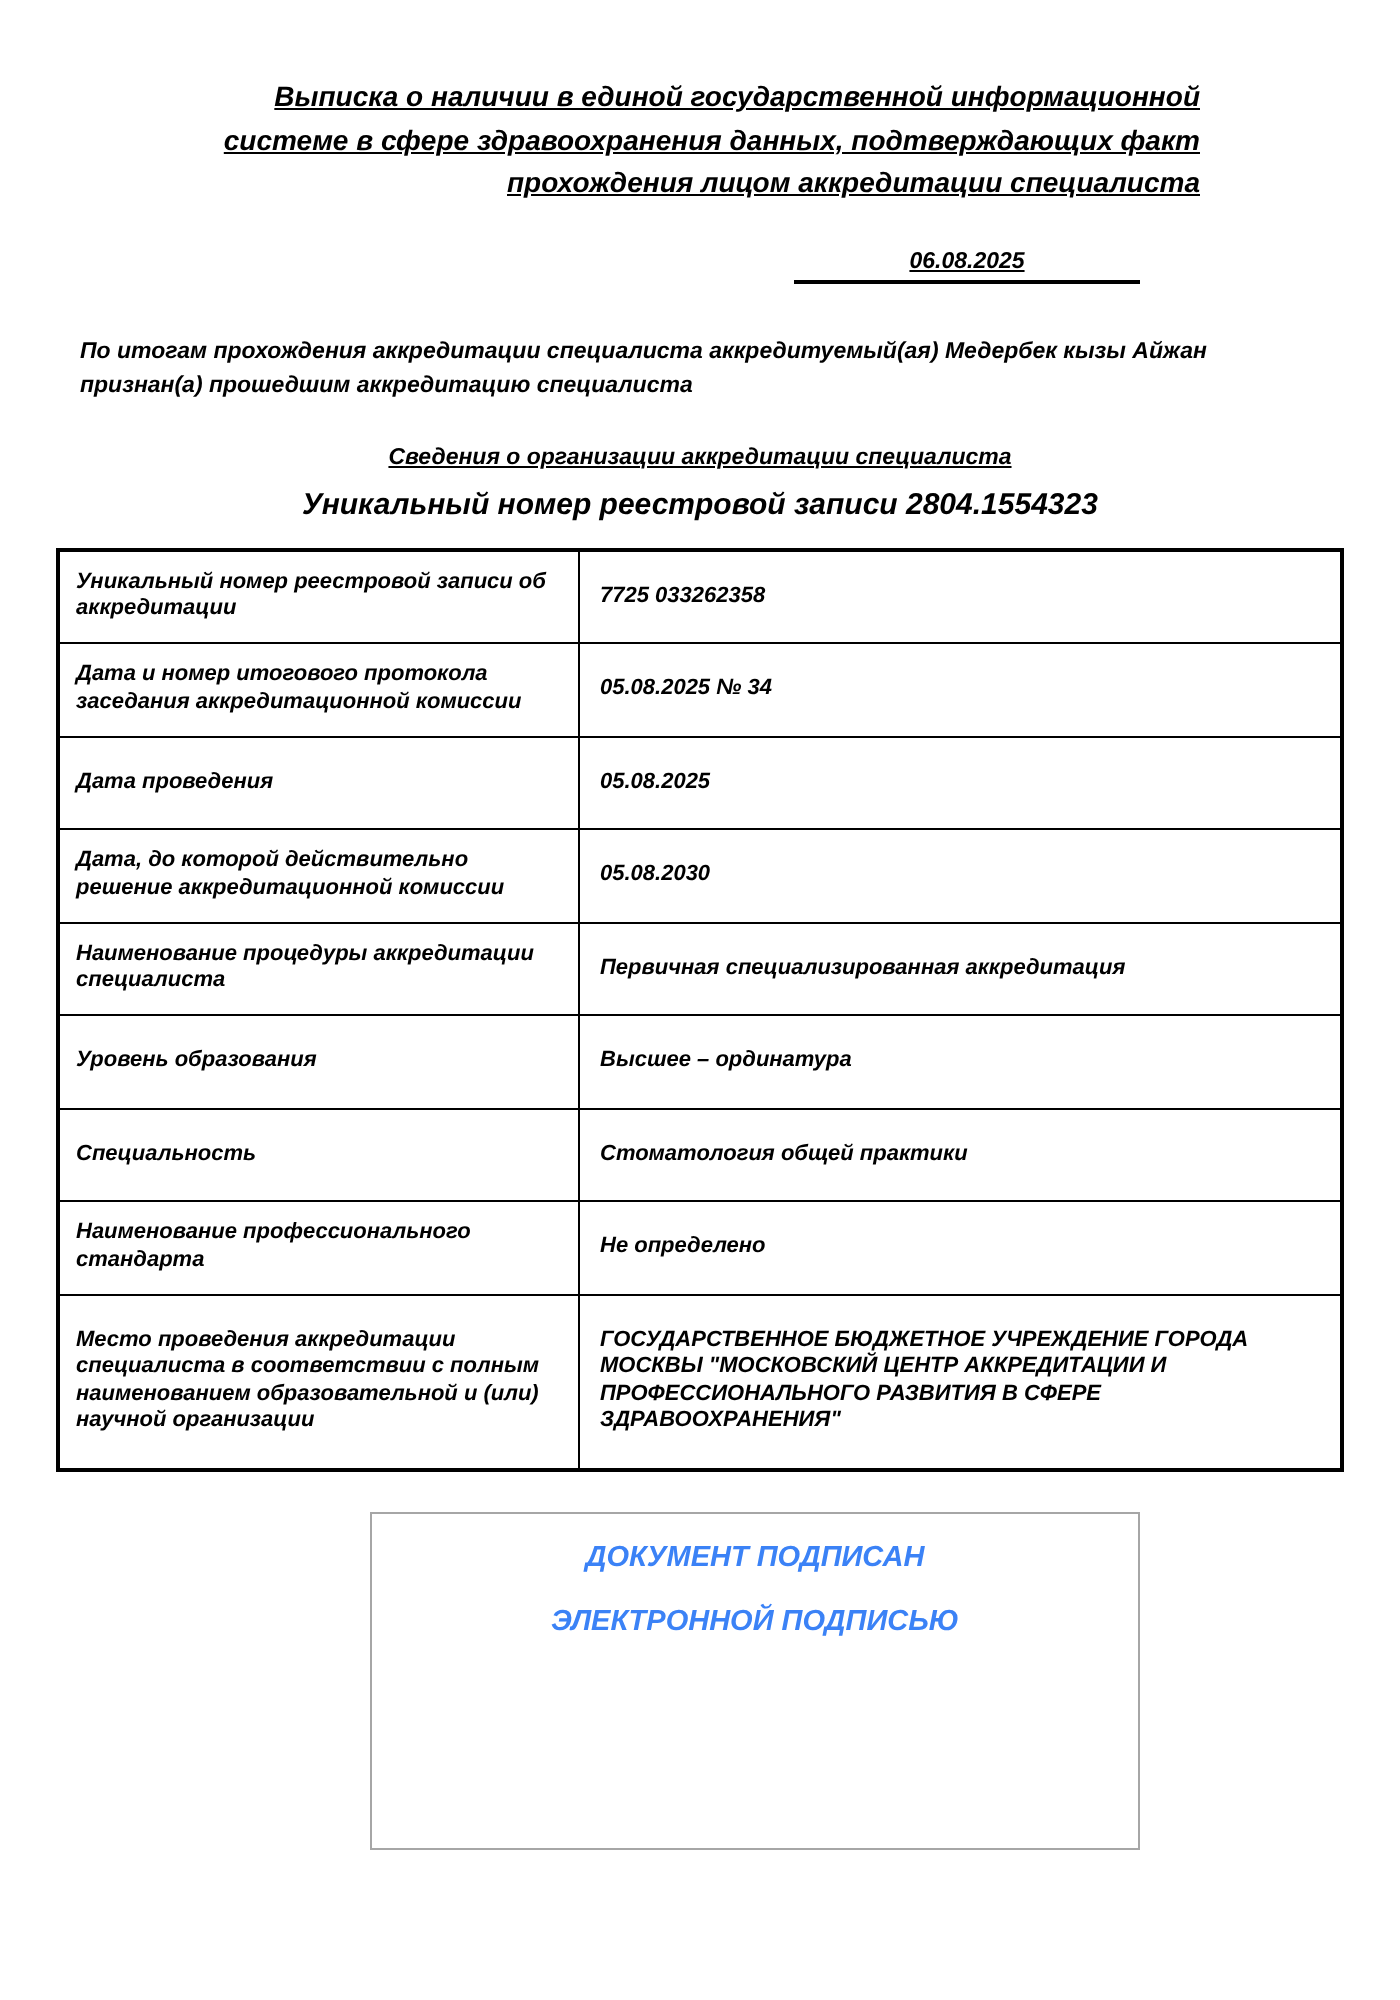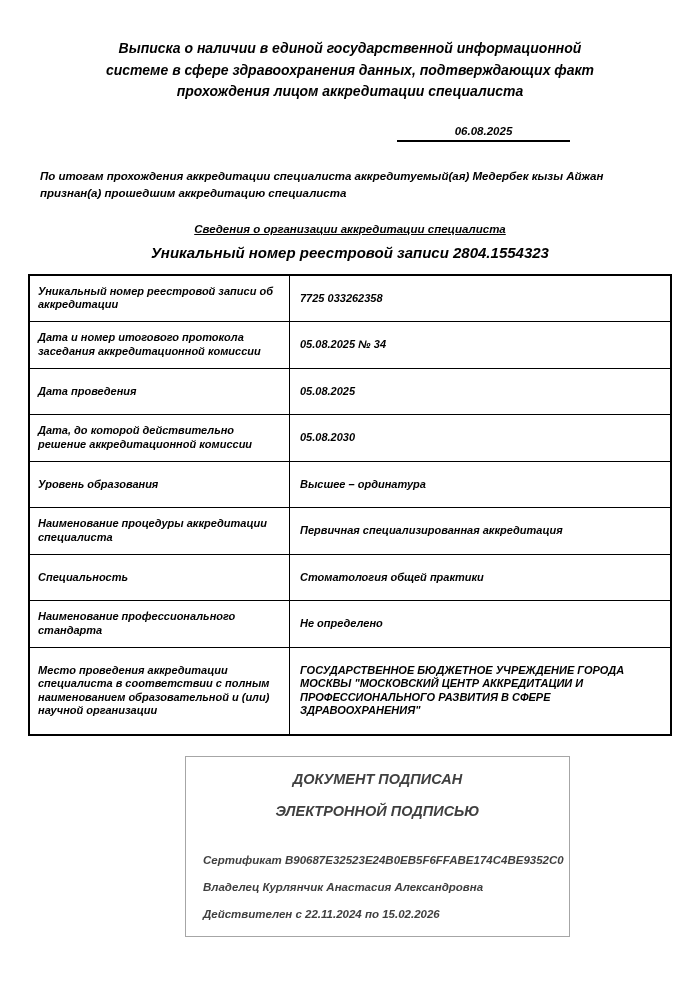--- a/index.html
+++ b/index.html
@@ -14,29 +14,31 @@
     background: #ffffff;
     font-family: "Liberation Sans", sans-serif;
     font-weight: bold;
     font-style: italic;
     color: #000000;
     overflow: hidden;
   }
   .doc-title {
     margin: 38px auto 0;
     width: 500px;
-    text-align: center;
+    text-align: right;
     font-size: 14px;
     line-height: 21.5px;
+    text-decoration: underline;
   }
   .date-block {
     width: 173px;
     margin: 20px 130px 0 auto;
     text-align: center;
     font-size: 11.5px;
+    text-decoration: underline;
   }
   .date-value {
     line-height: 16px;
     border-bottom: 2px solid #000000;
     padding-bottom: 1px;
   }
   .date-caption {
     line-height: 15px;
     padding-top: 1px;
   }
@@ -79,21 +81,21 @@
   td.val {
     padding: 16px 10px;
     font-style: italic;
   }
   .sig-box {
     box-sizing: border-box;
     margin: 20px 0 0 185px;
     width: 385px;
     min-height: 169px;
     border: 1.5px solid #a6a6a6;
-    color: #404040;
+    color: #3b82f6;
     padding: 6px 0 8px;
   }
   .sig-title {
     text-align: center;
     font-size: 14.5px;
     line-height: 32px;
   }
   .sig-details {
     margin-top: 20px;
     padding: 0 14px 0 17px;
@@ -140,45 +142,40 @@
       </tr>
       <tr>
         <td class="lbl">Дата проведения</td>
         <td class="val">05.08.2025</td>
       </tr>
       <tr>
         <td class="lbl">Дата, до которой действительно решение аккредитационной комиссии</td>
         <td class="val">05.08.2030</td>
       </tr>
       <tr>
+        <td class="lbl">Наименование процедуры аккредитации специалиста</td>
+        <td class="val">Первичная специализированная аккредитация</td>
+      </tr>
+      <tr>
         <td class="lbl">Уровень образования</td>
         <td class="val">Высшее – ординатура</td>
-      </tr>
-      <tr>
-        <td class="lbl">Наименование процедуры аккредитации специалиста</td>
-        <td class="val">Первичная специализированная аккредитация</td>
       </tr>
       <tr>
         <td class="lbl">Специальность</td>
         <td class="val">Стоматология общей практики</td>
       </tr>
       <tr>
         <td class="lbl">Наименование профессионального стандарта</td>
         <td class="val">Не определено</td>
       </tr>
       <tr>
         <td class="lbl">Место проведения аккредитации специалиста в соответствии с полным наименованием образовательной и (или) научной организации</td>
         <td class="val">ГОСУДАРСТВЕННОЕ БЮДЖЕТНОЕ УЧРЕЖДЕНИЕ ГОРОДА МОСКВЫ "МОСКОВСКИЙ ЦЕНТР АККРЕДИТАЦИИ И ПРОФЕССИОНАЛЬНОГО РАЗВИТИЯ В СФЕРЕ ЗДРАВООХРАНЕНИЯ"</td>
       </tr>
     </tbody>
   </table>
 
   <div class="sig-box">
     <div class="sig-title">ДОКУМЕНТ ПОДПИСАН</div>
     <div class="sig-title">ЭЛЕКТРОННОЙ ПОДПИСЬЮ</div>
-    <div class="sig-details">
-      <div class="sig-line">Сертификат B90687E32523E24B0EB5F6FFABE174C4BE9352C0</div>
-      <div class="sig-line">Владелец Курлянчик Анастасия Александровна</div>
-      <div class="sig-line">Действителен с 22.11.2024 по 15.02.2026</div>
-    </div>
   </div>
 
 </div>
 
 </body></html>

